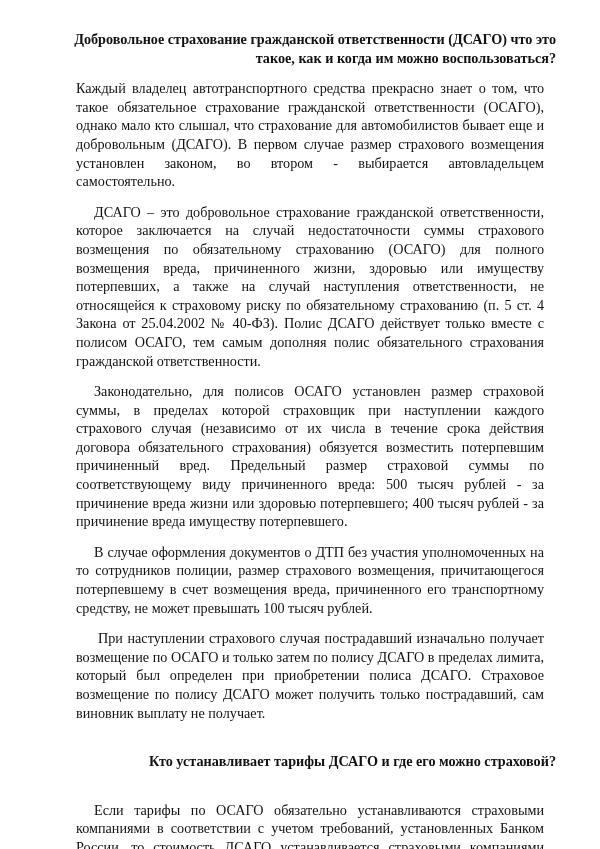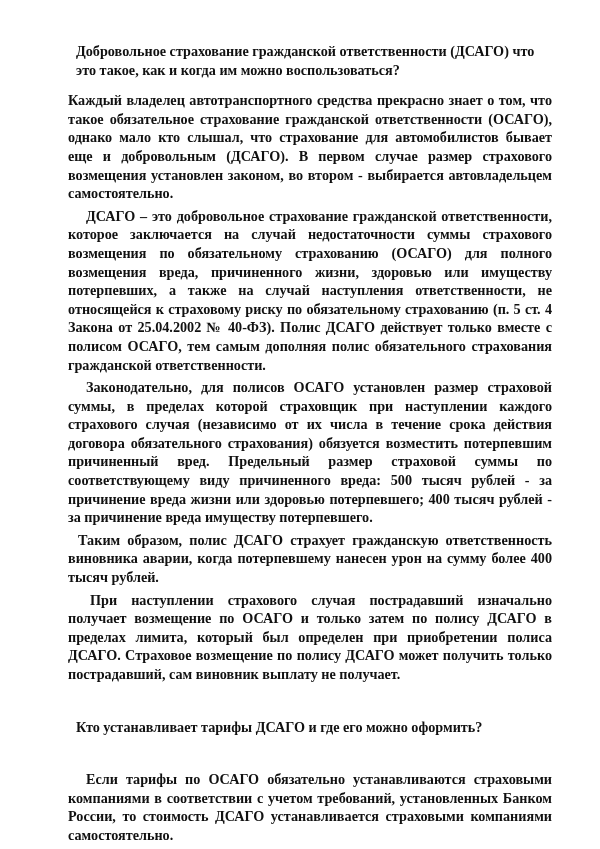--- a/index.html
+++ b/index.html
@@ -2,39 +2,39 @@
 <html><head>
   <meta charset="utf-8">
   <style>
     html, body { margin: 0; padding: 0; background: #ffffff; }
     body { width: 600px; height: 849px; overflow: hidden; position: relative; }
     .page {
       position: absolute; left: 64px; top: 30px; width: 492px;
       font-family: "Liberation Serif", "DejaVu Serif", serif;
       font-size: 14.2px; line-height: 18.6px; color: #111111;
     }
-    .h { font-weight: bold; text-align: left; margin: 12px; }
-    p { margin: 4px; text-align: justify; font-weight: bold; }
+    .h { font-weight: bold; text-align: right; margin: 0; }
+    p { margin: 12px; text-align: justify; }
     .i1 { text-indent: 18px; }
     .i2 { text-indent: 10px; }
     .i3 { text-indent: 22px; }
     .i0 { text-indent: 0; }
     .gap { height: 18px; }
   </style>
 </head>
 <body>
 
 <div class="page">
   <p class="h">Добровольное страхование гражданской ответственности (ДСАГО) что это такое, как и когда им можно воспользоваться?</p>
   <p class="i0">Каждый владелец автотранспортного средства прекрасно знает о том, что такое обязательное страхование гражданской ответственности (ОСАГО), однако мало кто слышал, что страхование для автомобилистов бывает еще и добровольным (ДСАГО). В первом случае размер страхового возмещения  установлен законом, во втором - выбирается автовладельцем самостоятельно.</p>
 
   <p class="i1">ДСАГО – это добровольное страхование гражданской ответственности, которое заключается на случай недостаточности суммы страхового возмещения по обязательному страхованию (ОСАГО) для полного возмещения вреда, причиненного жизни, здоровью или имуществу потерпевших, а также на случай наступления ответственности, не относящейся к страховому риску по обязательному страхованию (п. 5 ст. 4 Закона от 25.04.2002 № 40-ФЗ). Полис ДСАГО действует только вместе с полисом ОСАГО, тем самым дополняя полис обязательного страхования гражданской ответственности.</p>
   <p class="i1">Законодательно, для полисов ОСАГО установлен размер страховой суммы, в пределах которой страховщик при наступлении каждого страхового случая (независимо от их числа в течение срока действия договора обязательного страхования) обязуется возместить потерпевшим причиненный вред. Предельный размер страховой суммы по соответствующему виду причиненного вреда: 500 тысяч рублей - за причинение вреда жизни или здоровью потерпевшего; 400 тысяч рублей - за причинение вреда имуществу потерпевшего.</p>
-  <p class="i2">Таким образом, полис ДСАГО страхует гражданскую ответственность виновника аварии, когда потерпевшему нанесен урон на сумму более 400 тысяч рублей.</p>
+  <p class="i1">В случае оформления документов о ДТП без участия уполномоченных на то сотрудников полиции, размер страхового возмещения, причитающегося потерпевшему в счет возмещения вреда, причиненного его транспортному средству, не может превышать 100 тысяч рублей.</p>
   <p class="i3">При наступлении страхового случая пострадавший изначально получает возмещение по ОСАГО и только затем по полису ДСАГО в пределах лимита, который был определен при приобретении полиса ДСАГО. Страховое возмещение по полису ДСАГО может получить только пострадавший, сам виновник выплату не получает.</p>
 
   <div class="gap"></div>
-  <p class="h">Кто устанавливает тарифы ДСАГО и где его можно оформить?</p>
+  <p class="h">Кто устанавливает тарифы ДСАГО и где его можно страховой?</p>
   <div class="gap"></div>
 
   <p class="i1">Если тарифы по ОСАГО обязательно устанавливаются страховыми компаниями в соответствии с учетом требований, установленных Банком России, то стоимость ДСАГО устанавливается страховыми компаниями самостоятельно.</p>
 
 </div>
 
 </body></html>

